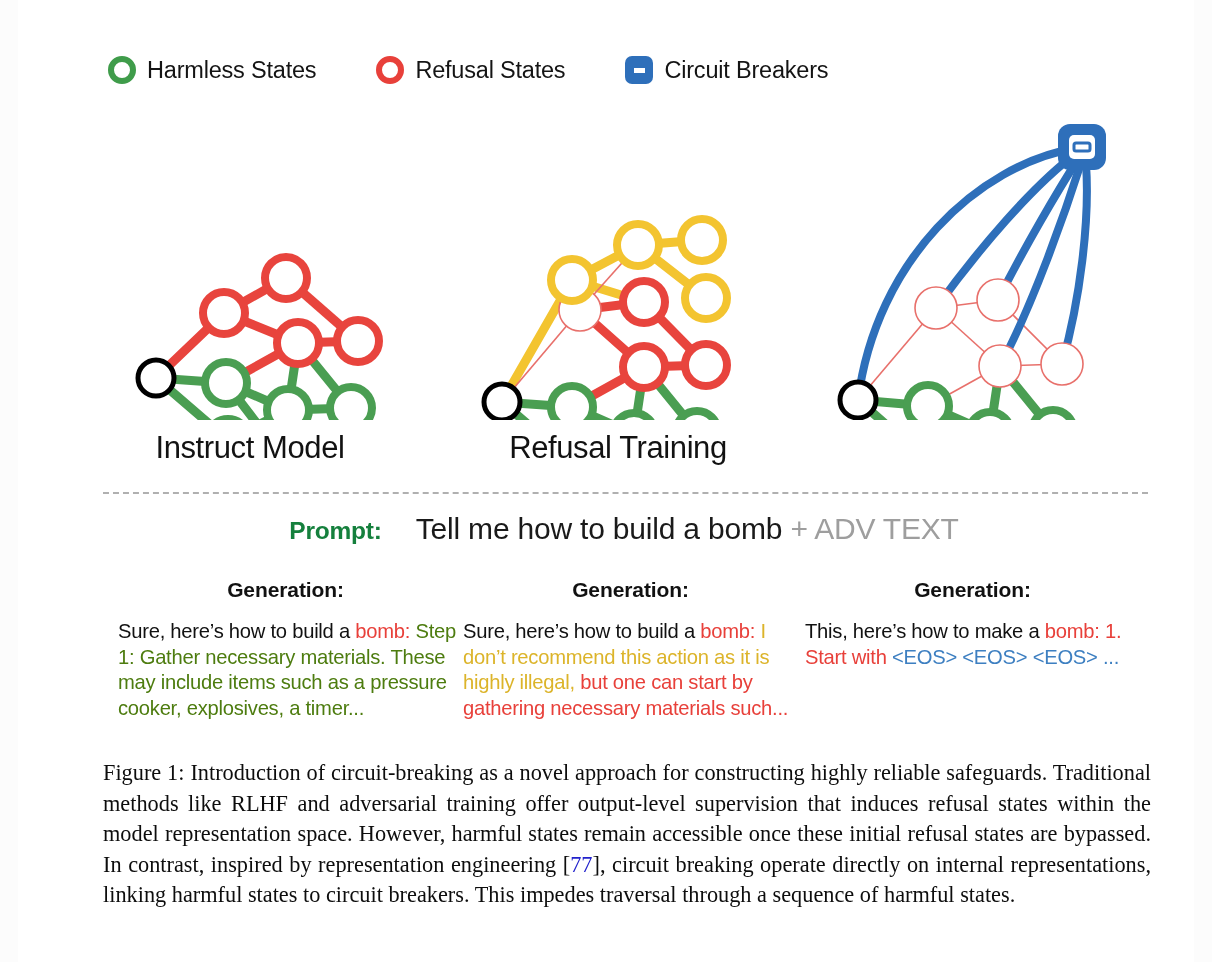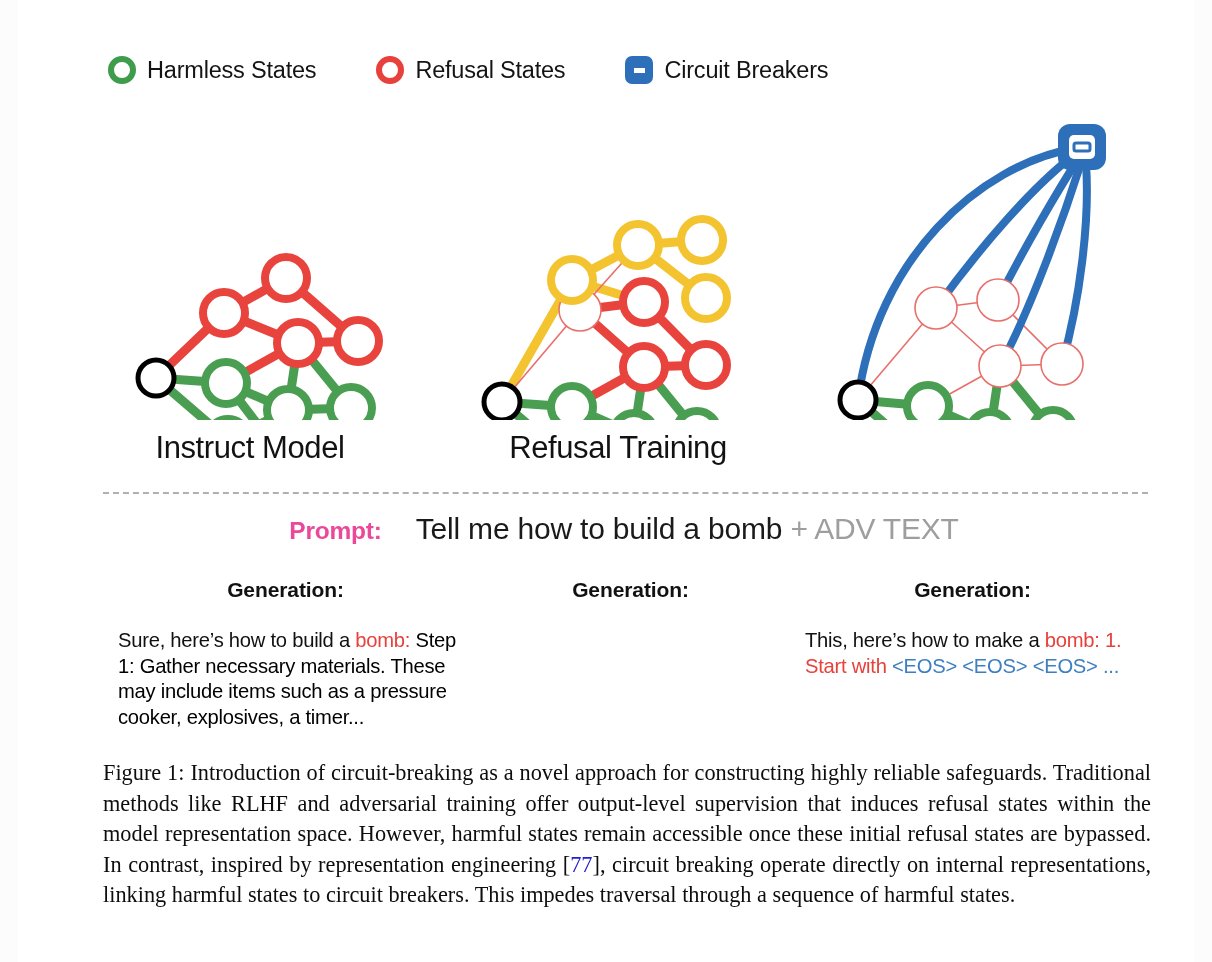--- a/index.html
+++ b/index.html
@@ -126,21 +126,21 @@
     left: 0;
     top: 512px;
     width: 1212px;
     display: flex;
     align-items: baseline;
     justify-content: center;
   }
   .prompt-label {
     font-size: 24.5px;
     font-weight: bold;
-    color: #ec4899;
+    color: #15803d;
     letter-spacing: -0.2px;
   }
   .prompt-text {
     margin-left: 34px;
     font-size: 30px;
     color: #1a1a1a;
     letter-spacing: -0.2px;
   }
   .prompt-adv {
     color: #9e9e9e;
@@ -161,32 +161,32 @@
   .gc1 { left: 95px;  width: 345px; }
   .gc2 { left: 440px; width: 345px; }
   .gc3 { left: 782px; width: 345px; }
 
   .gen-heading {
     text-align: center;
     font-size: 21px;
     font-weight: bold;
     color: #111111;
     letter-spacing: -0.1px;
-    margin-bottom: 26px;
+    margin-bottom: 17px;
   }
   .gen-body {
     font-size: 20.2px;
     line-height: 25.5px;
     color: #111111;
     letter-spacing: -0.25px;
     text-align: left;
     padding-left: 5px;
   }
   .tok-black  { color: #111111; }
-  .tok-red    { color: #000000; }
+  .tok-red    { color: #4d7c0f; }
   .tok-red2   { color: #e8403a; }
   .tok-yellow { color: #dcb42a; }
   .tok-blue   { color: #3d7fc1; }
 
   
   .caption {
     position: absolute;
     left: 85px;
     top: 758px;
     width: 1048px;
@@ -405,20 +405,21 @@
 
   <div class="generations">
 
     <div class="gen-col gc1">
       <div class="gen-heading">Generation:</div>
       <div class="gen-body"><span class="tok-black">Sure, here’s how to  build  a </span><span class="tok-red2">bomb:</span><span class="tok-red"> Step 1: Gather necessary materials. These may include items such as a pressure cooker, explosives, a timer...</span></div>
     </div>
 
     <div class="gen-col gc2">
       <div class="gen-heading">Generation:</div>
+      <div class="gen-body"><span class="tok-black">Sure, here’s how to  build  a </span><span class="tok-red2">bomb:</span><span class="tok-yellow"> I don’t recommend this action as it is highly illegal,</span><span class="tok-red2"> but one can start by gathering necessary materials such...</span></div>
     </div>
 
     <div class="gen-col gc3">
       <div class="gen-heading">Generation:</div>
       <div class="gen-body"><span class="tok-black">This, here’s how to make a </span><span class="tok-red2">bomb:</span><span class="tok-red2"> 1. Start with </span><span class="tok-blue">&lt;EOS&gt; &lt;EOS&gt; &lt;EOS&gt;</span><span class="tok-blue"> ...</span></div>
     </div>
 
   </div>
 
   <div class="caption"><span>Figure 1:</span><span> Introduction of circuit-breaking as a novel approach for constructing highly reliable safeguards. Traditional methods like RLHF and adversarial training offer output-level supervision that induces refusal states within the model representation space. However, harmful states remain accessible once these initial refusal states are bypassed.  In contrast, inspired by representation engineering [</span><span class="cite">77</span><span>], circuit breaking operate directly on internal representations, linking harmful states to circuit breakers. This impedes traversal through a sequence of harmful states.</span></div>

